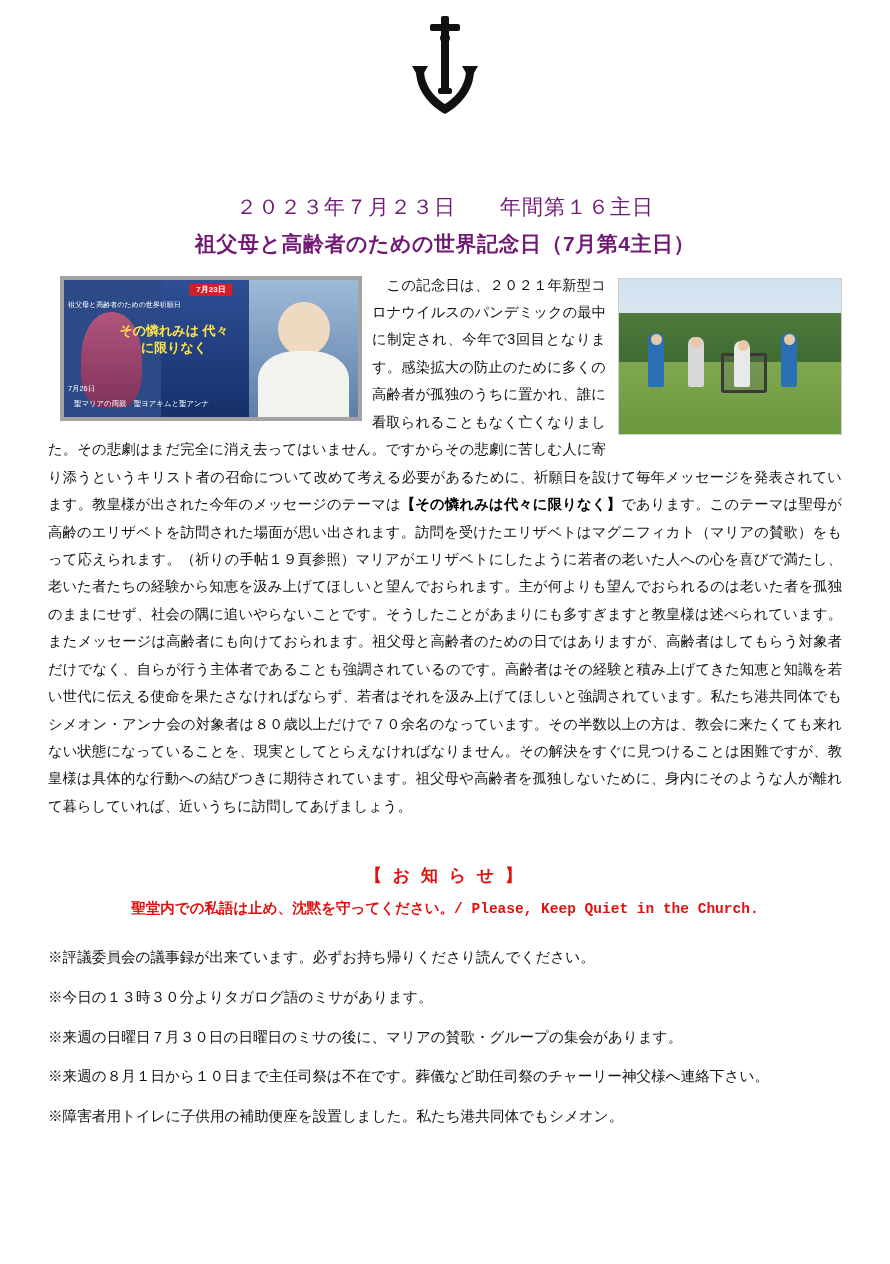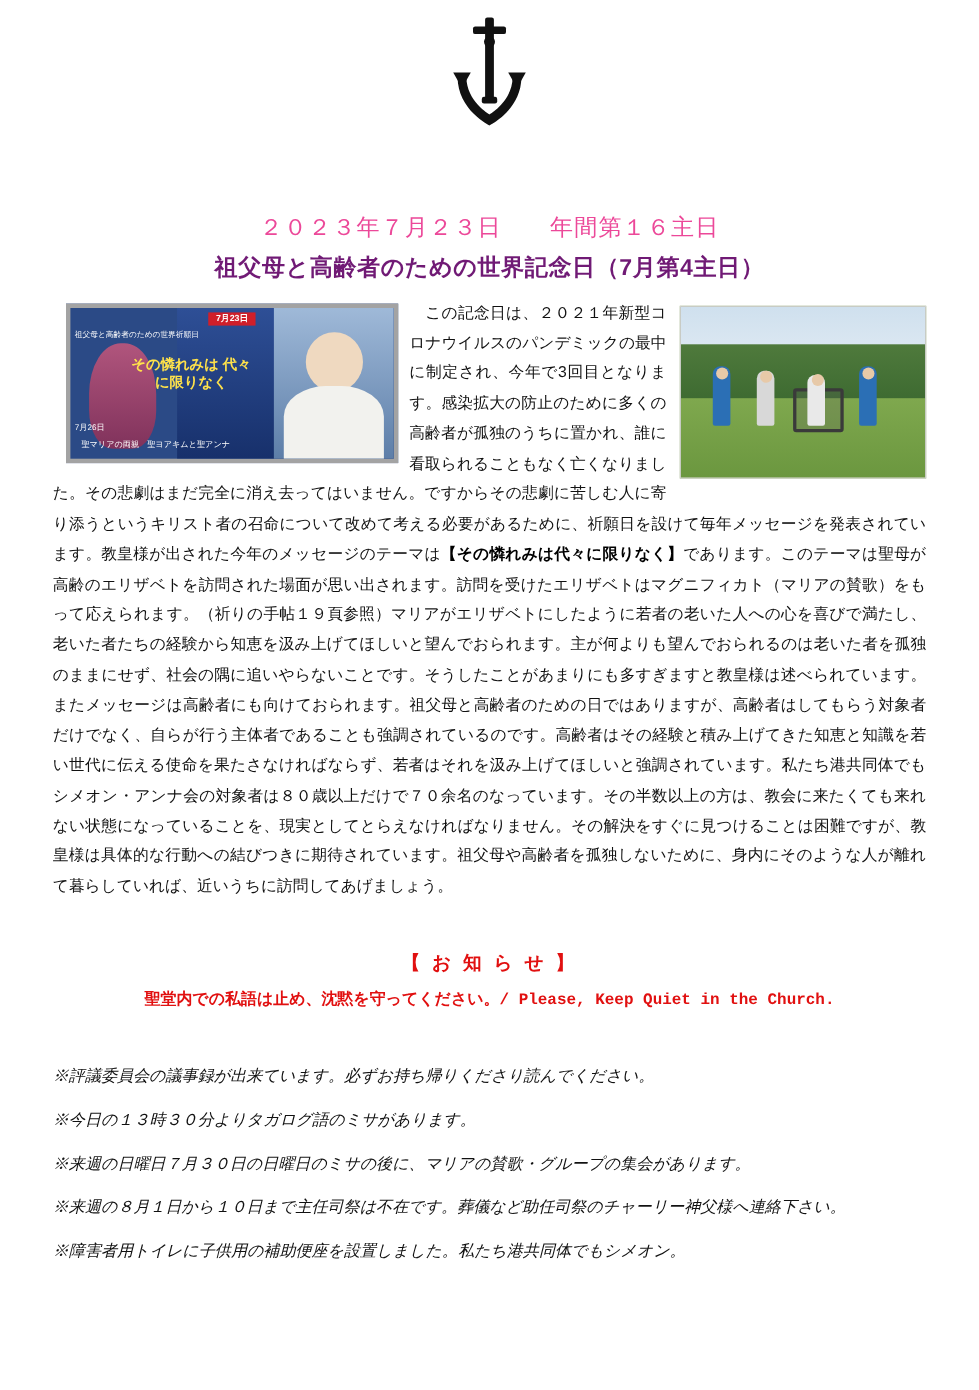--- a/index.html
+++ b/index.html
@@ -32,21 +32,21 @@
     box-sizing: border-box;
   }
   .logo-wrap svg { display: inline-block; }
 
   
   .heading-block {
     text-align: center;
     margin-top: 72px;
   }
   .date-line {
-    color: #ec4899;
+    color: #701a75;
     font-size: 21px;
     letter-spacing: 1px;
     font-weight: normal;
     white-space: pre;
     line-height: 1.3;
     font-family: Liberation Serif, serif;
   }
   .title-line {
     color: #701a75;
     font-size: 21px;
@@ -197,24 +197,23 @@
   }
   .notice-sub {
     text-align: center;
     color: #e11010;
     font-weight: bold;
     font-size: 14.5px;
     margin-top: 12px;
     font-family: "Liberation Mono", monospace;
   }
   .notice-list {
-    margin-top: 52px;
+    margin-top: 30px;
     font-size: 14.6px;
     line-height: 1.35;
-    font-style: italic;
   }
   .notice-item {
     margin: 0 0 20px 0;
     color: #111111;
   }
   .clearfix:after { content: ""; display: block; clear: both; }
 </style>
 </head>
 <body>
 

